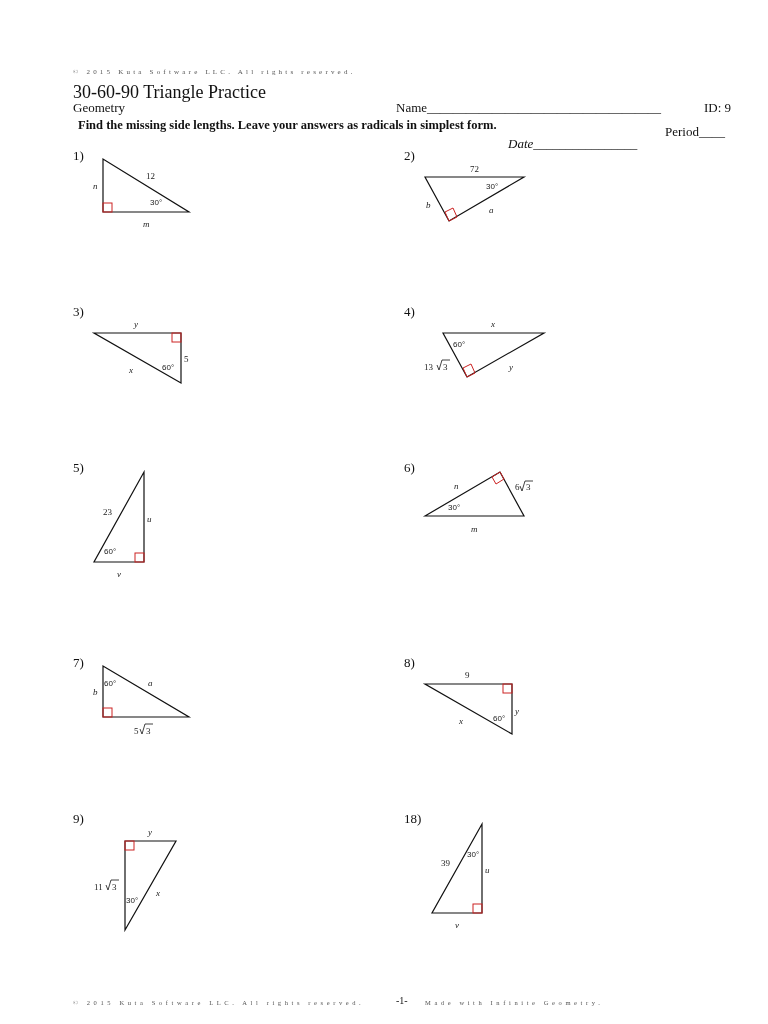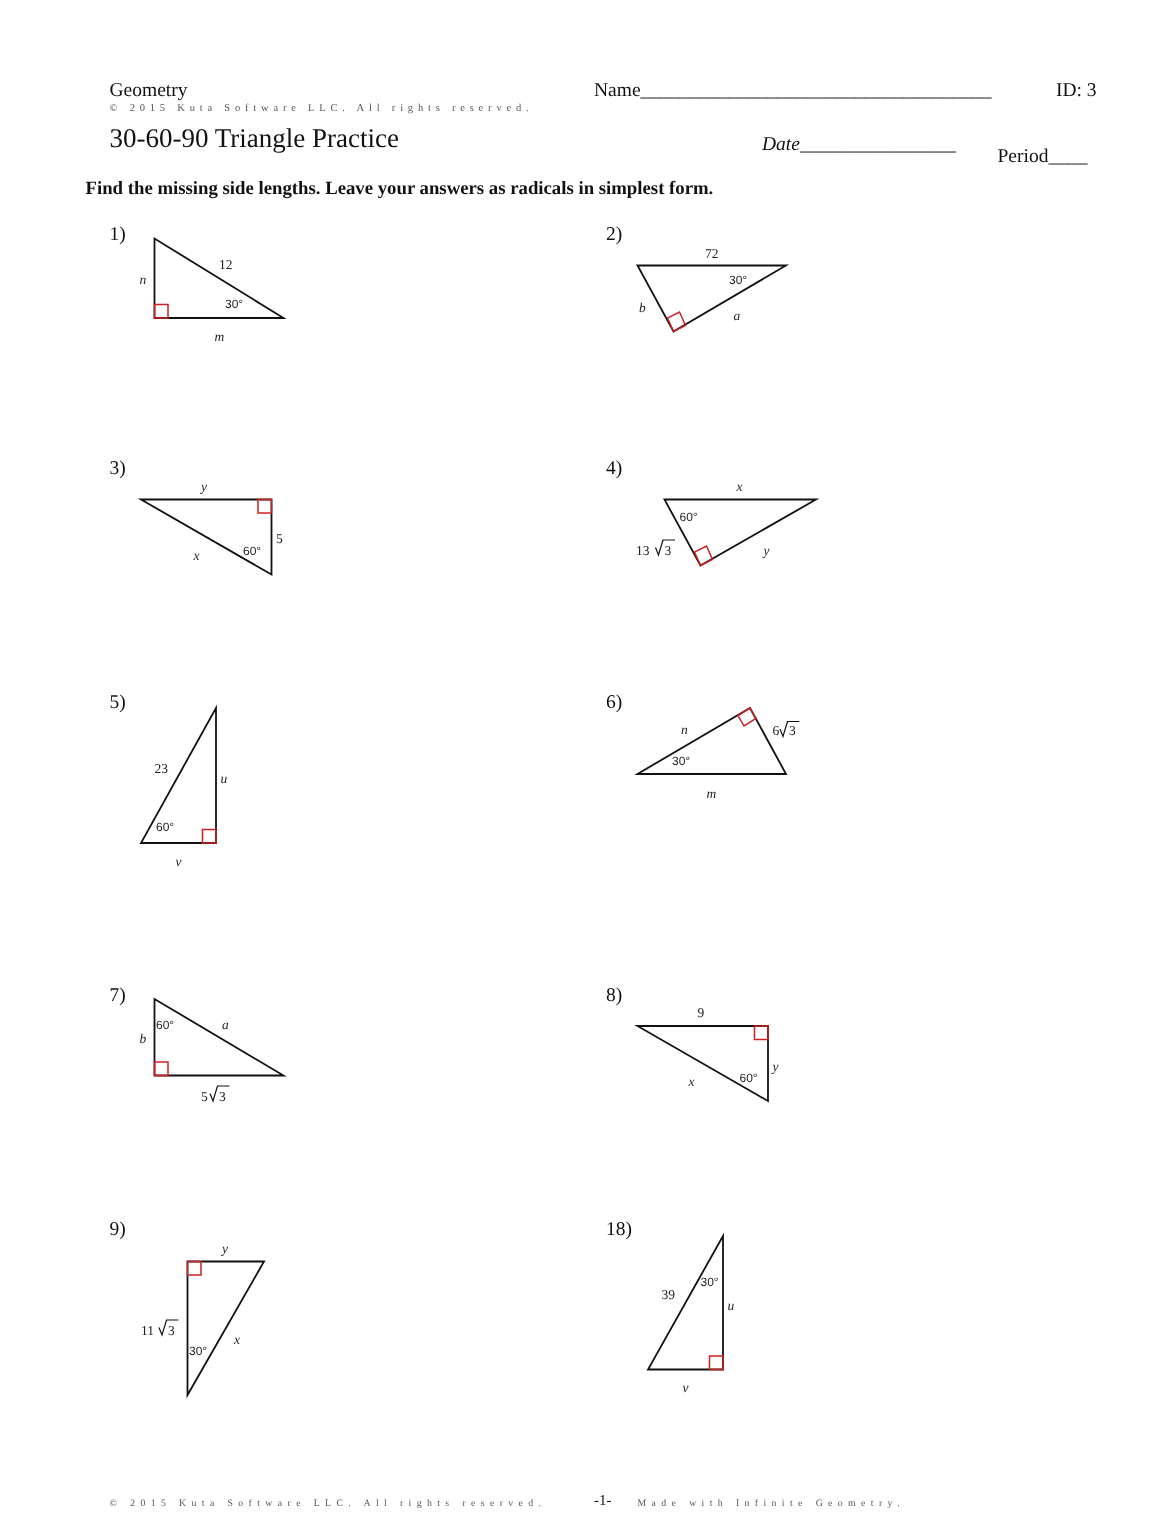--- a/index.html
+++ b/index.html
@@ -1,41 +1,41 @@
 <!DOCTYPE html>
 <html><head>
 <meta charset="utf-8">
 <style>
   html, body { margin:0; padding:0; background:#ffffff; }
   body { width:768px; height:1024px; position:relative; overflow:hidden; font-family:"Liberation Serif", serif; color:#111; }
   .abs { position:absolute; }
-  .hdr { font-size:13px; }
+  .hdr { font-size:13px;margin-top:48px; }
   .copy { font-size:7px; letter-spacing:3.2px; color:#555; }
   .title { font-size:18px; }
   .instr { font-size:12.5px; font-weight:bold; }
   .num { font-size:13px; }
   svg.fig { position:absolute; overflow:visible; }
   svg text { font-family:"Liberation Sans", sans-serif; font-size:8px; fill:#222; }
   svg text.ital { font-family:"Liberation Serif", serif; font-style:italic; font-size:9px; }
   svg text.serif { font-family:"Liberation Serif", serif; font-size:9px; }
   .line { stroke:#111; stroke-width:1.2; fill:none; }
   .rt { stroke:#cc2222; stroke-width:1; fill:none; }
   .foot { font-size:6.5px; letter-spacing:3.6px; color:#555; }
 </style>
 </head>
 <body>
 
 <div class="abs hdr" style="left:73px;top:52px;">Geometry</div>
 <div class="abs hdr" style="left:396px;top:52px;text-align:right;">Name____________________________________</div>
-<div class="abs hdr" style="left:704px;top:52px;">ID: 3</div>
+<div class="abs hdr" style="left:704px;top:52px;">ID: 9</div>
 <div class="abs copy" style="left:73px;top:68px;">© 2015 Kuta Software LLC. All rights reserved.</div>
 <div class="abs title" style="left:73px;top:82px;">30-60-90 Triangle Practice</div>
 <div class="abs hdr" style="left:508px;top:88px;font-style:italic;">Date________________</div>
-<div class="abs hdr" style="left:665px;top:96px;">Period____</div>
-<div class="abs instr" style="left:57px;top:118px;">Find the missing side lengths. Leave your answers as radicals in simplest form.</div>
+<div class="abs hdr" style="left:665px;top:76px;">Period____</div>
+<div class="abs instr" style="left:78px;top:118px;">Find the missing side lengths. Leave your answers as radicals in simplest form.</div>
 
 <div class="abs num" style="left:73px;top:148px;">1)</div>
 <div class="abs num" style="left:404px;top:148px;">2)</div>
 <div class="abs num" style="left:73px;top:304px;">3)</div>
 <div class="abs num" style="left:404px;top:304px;">4)</div>
 <div class="abs num" style="left:73px;top:460px;">5)</div>
 <div class="abs num" style="left:404px;top:460px;">6)</div>
 <div class="abs num" style="left:73px;top:655px;">7)</div>
 <div class="abs num" style="left:404px;top:655px;">8)</div>
 <div class="abs num" style="left:73px;top:811px;">9)</div>

